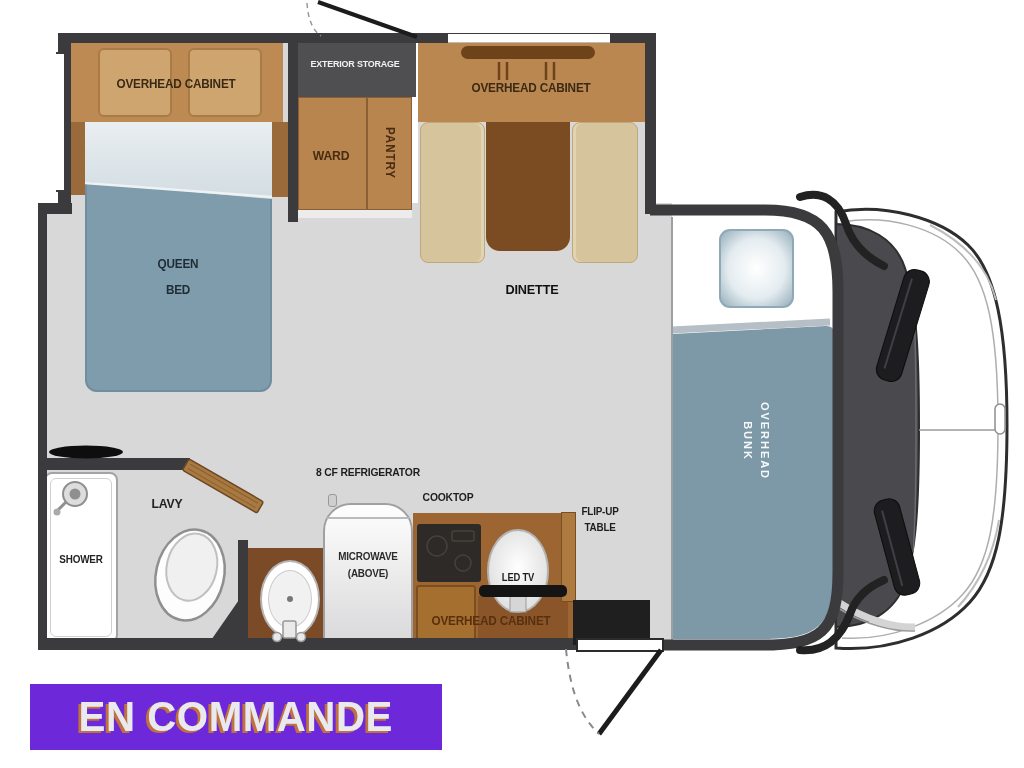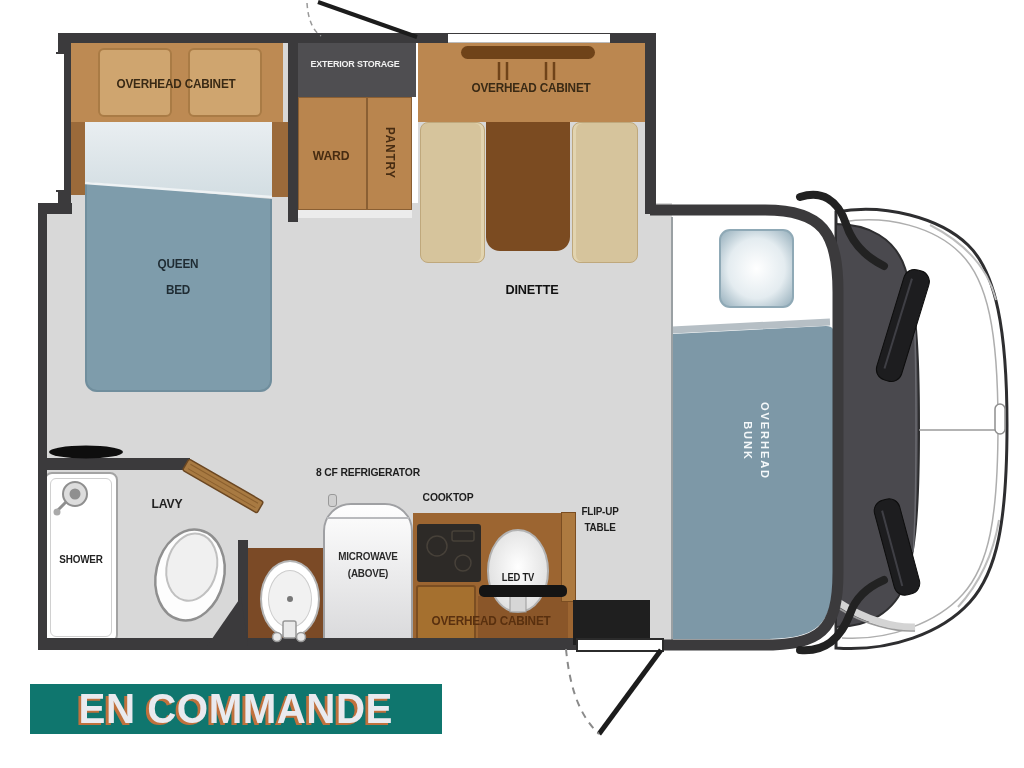--- a/index.html
+++ b/index.html
@@ -8,22 +8,22 @@
   .abs{position:absolute;}
   .wall{position:absolute;background:#3b3a3c;z-index:20;}
   .floor{position:absolute;background:#d8d8d8;z-index:1;}
   .furn{position:absolute;z-index:10;}
   .lbl{position:absolute;z-index:40;font-weight:bold;font-size:11px;color:#1e1e1e;
        white-space:nowrap;text-align:center;transform:translate(-50%,-50%) scaleX(.94);
        letter-spacing:-.2px;line-height:15px;}
   .lbl span{display:block;}
   .lbl.rot{transform:translate(-50%,-50%) rotate(90deg) scaleX(.96);}
   #svg-overlay{position:absolute;left:0;top:0;z-index:30;pointer-events:none;}
-  #order-banner{position:absolute;left:30px;top:684px;width:412px;height:50px;
-       background:#0f766e;z-index:50;display:flex;align-items:center;justify-content:center;}
+  #order-banner{position:absolute;left:30px;top:684px;width:412px;height:66px;
+       background:#6d28d9;z-index:50;display:flex;align-items:center;justify-content:center;}
   #order-banner .bt{font-weight:bold;font-size:42px;letter-spacing:.5px;color:#e9eaef;
        transform:scaleX(.96);text-shadow:-3px 2px 0 #c0713d;}
 </style>
 </head>
 <body>
 
 <div id="stage">
 
   <div class="floor" style="left:68px;top:42px;width:220px;height:168px;"></div>
   <div class="floor" style="left:418px;top:42px;width:227px;height:172px;"></div>

